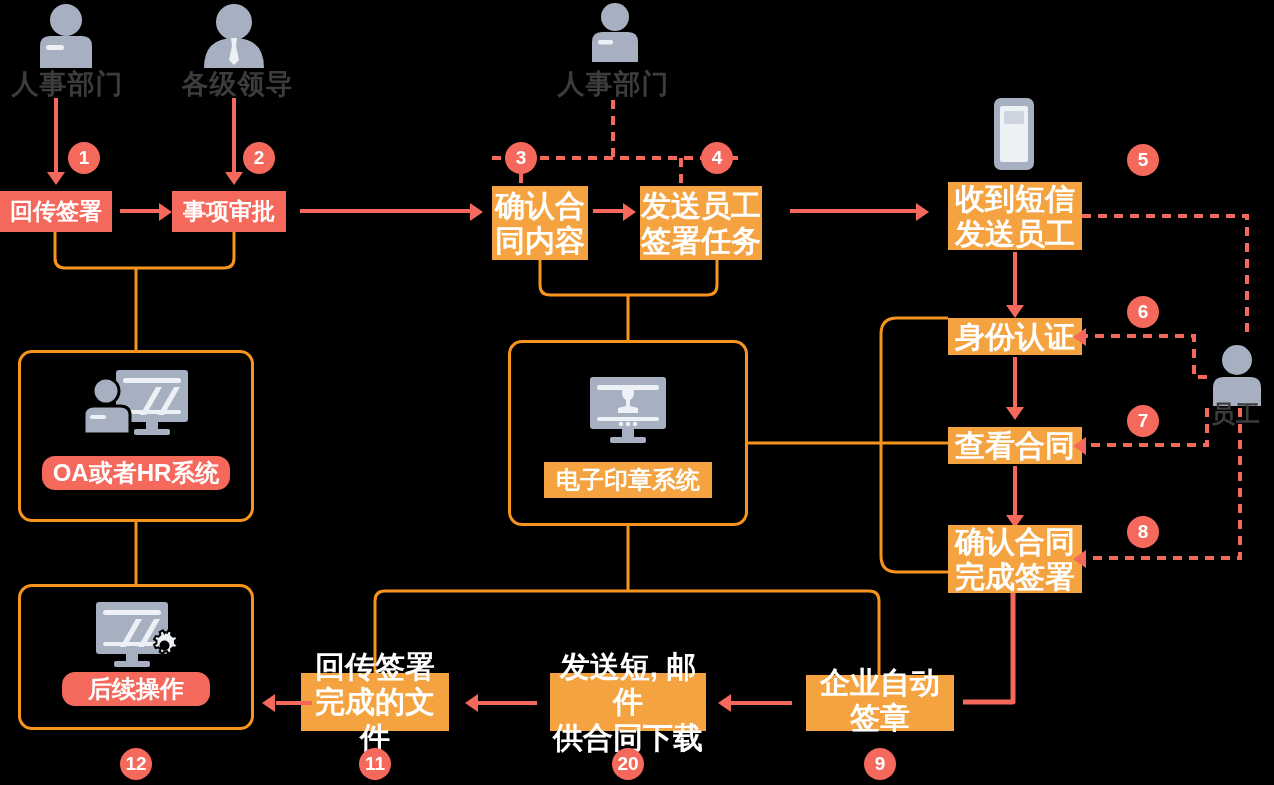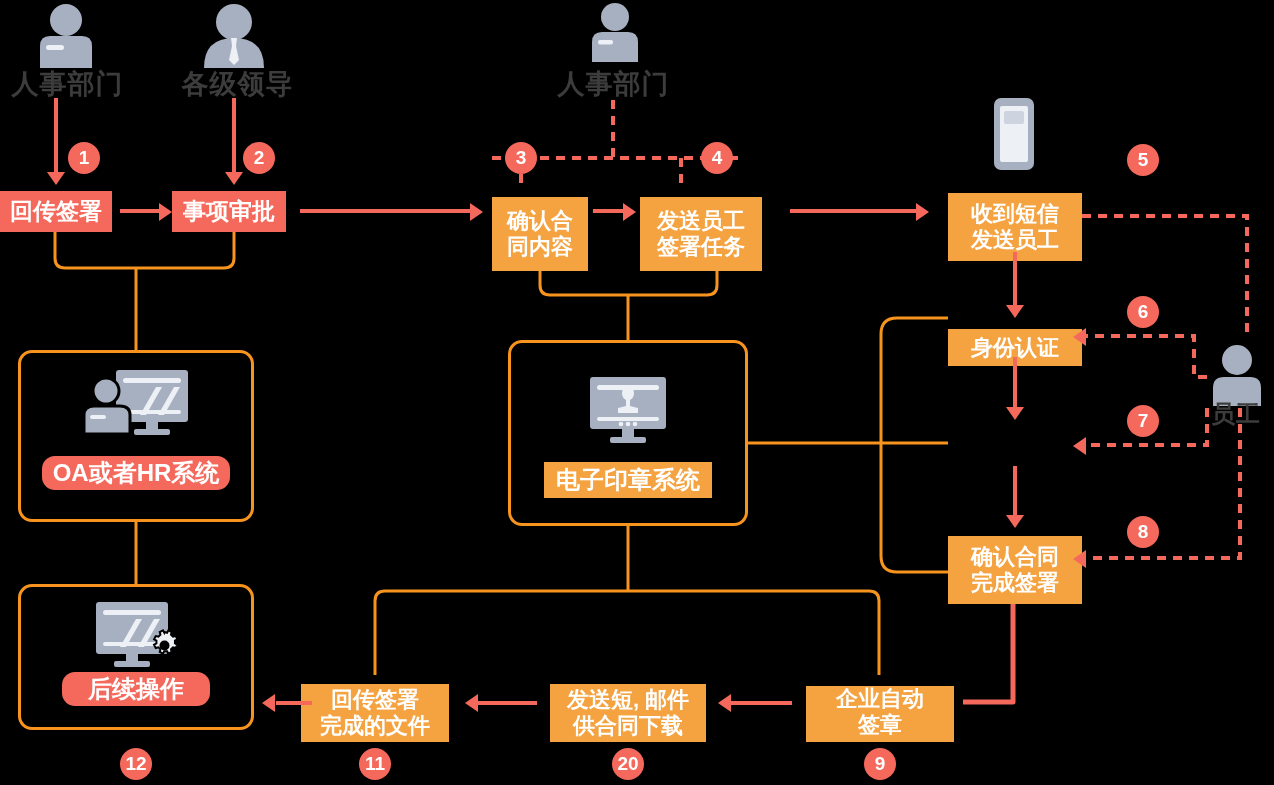--- a/index.html
+++ b/index.html
@@ -29,21 +29,21 @@
     text-align:center;
     color:#fff;
     font-weight:700;
     line-height:1.18;
     box-sizing:border-box;
     white-space:pre-line;
   }
   .pbox.red{background:#F4695C;}
   .pbox.orange{background:#F4A340;}
   .pbox.f22{font-size:23px;}
-  .pbox.f21{font-size:22px;margin-top:11px;}
+  .pbox.f21{font-size:30px;}
 
   
   .badge{
     width:32px;height:32px;border-radius:50%;
     background:#F4695C;color:#fff;
     display:flex;align-items:center;justify-content:center;
     font-size:19px;font-weight:700;
     box-sizing:border-box;
   }
 
@@ -209,20 +209,21 @@
 
   <div class="pbox orange f21 abs" style="left:948px;top:318px;width:134px;height:37px;">身份认证</div>
 
   <div class="ah left abs" style="left:1073px;top:328px;"></div>
 
   <div class="ln v abs" style="left:1013px;top:357px;height:52px;"></div>
   <div class="ah down abs" style="left:1006px;top:407px;"></div>
 
   <div class="badge abs" style="left:1127px;top:405px;">7</div>
 
+  <div class="pbox orange f21 abs" style="left:948px;top:427px;width:134px;height:37px;">查看合同</div>
   <div class="ah left abs" style="left:1073px;top:437px;"></div>
 
   <div class="ln v abs" style="left:1013px;top:466px;height:51px;"></div>
   <div class="ah down abs" style="left:1006px;top:515px;"></div>
 
   <div class="badge abs" style="left:1127px;top:516px;">8</div>
 
   <div class="pbox orange f21 abs" style="left:948px;top:525px;width:134px;height:68px;">确认合同
 完成签署</div>
   <div class="ah left abs" style="left:1073px;top:550px;"></div>

